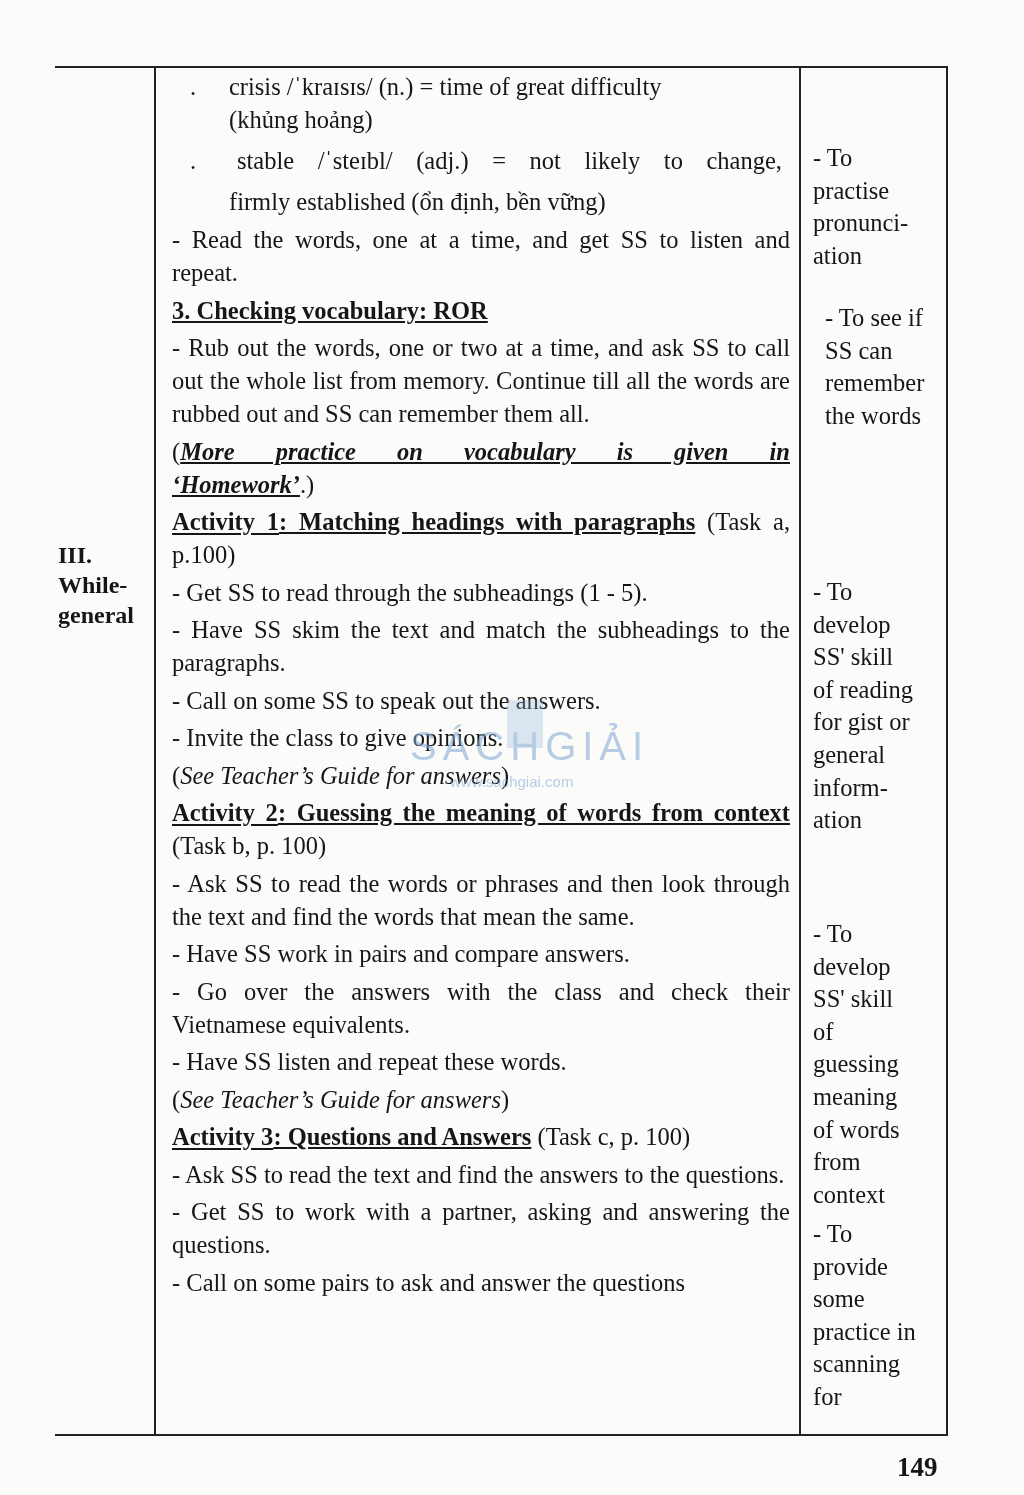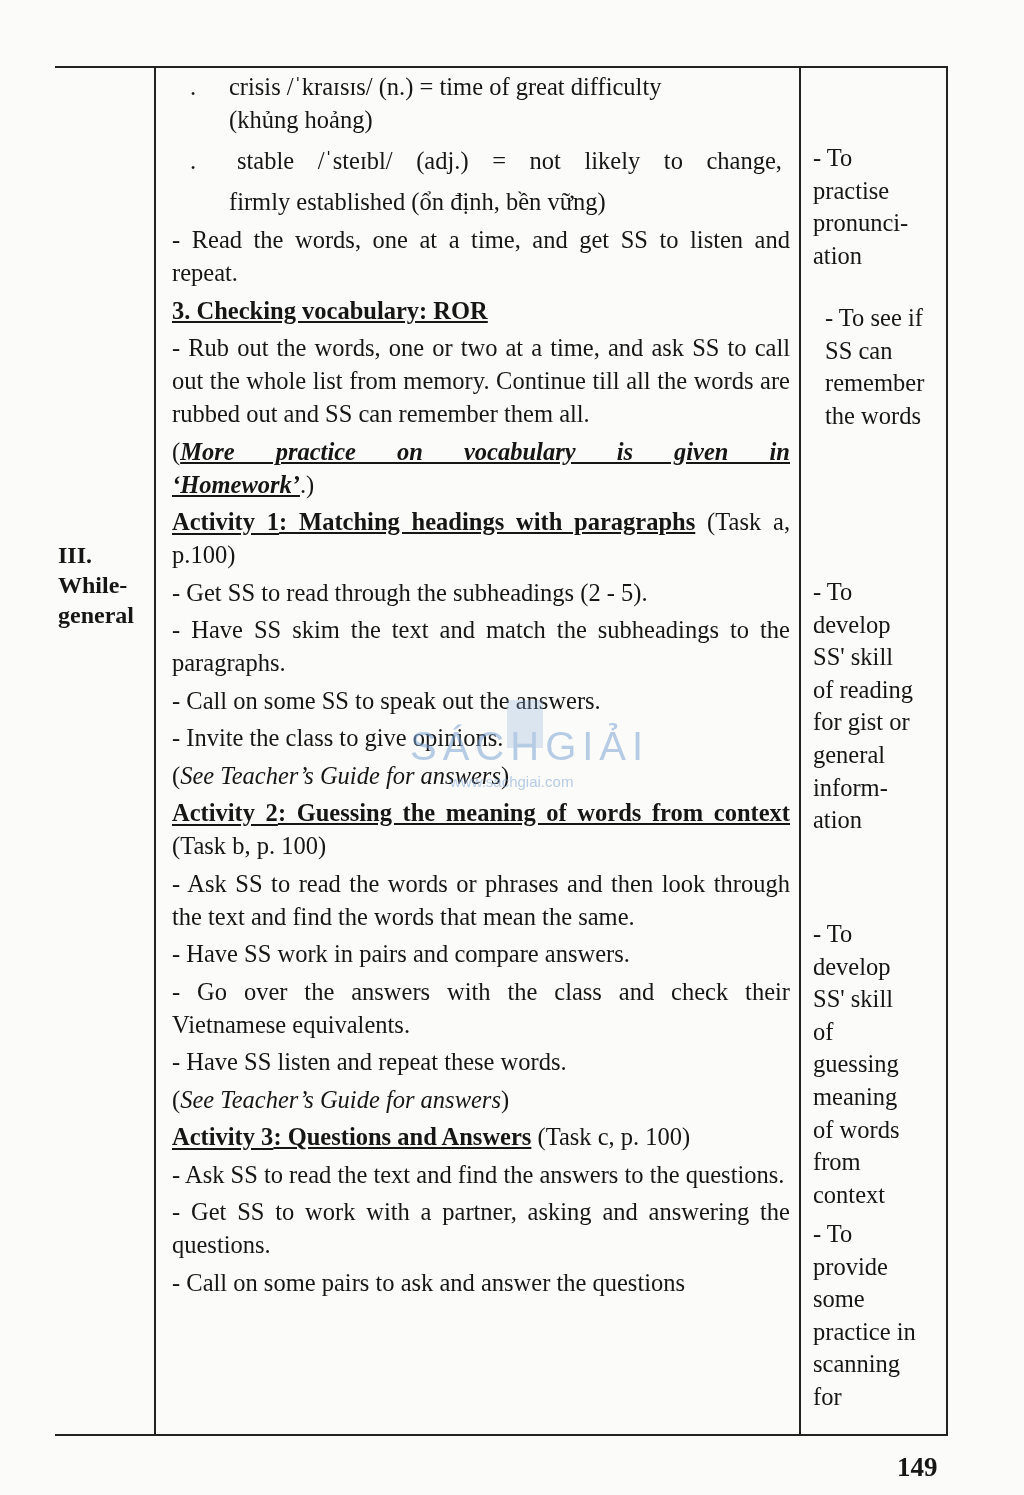--- a/index.html
+++ b/index.html
@@ -65,21 +65,21 @@
   <p class="p bold">3. Checking vocabulary:  ROR</p>
   <p class="p">- Rub out the words, one or two at a time, and ask SS to call out the whole list from memory. Continue till all the words are rubbed out and SS can remember them all.</p>
   <p class="p" style="word-spacing:22px;">
     <span>(</span><span class="bold ital">More practice on vocabulary is given in ‘Homework’</span><span>.)</span>
   </p>
 
   <p class="p">
     <span class="bold uline">Activity 1</span><span class="bold">:  Matching headings with paragraphs</span>
     <span>(Task a, p.100)</span>
   </p>
-  <p class="p">- Get SS to read through the subheadings (2 - 5).</p>
+  <p class="p">- Get SS to read through the subheadings (1 - 5).</p>
   <p class="p">- Have SS skim the text and match the subheadings to the paragraphs.</p>
   <p class="p">- Call on some SS to speak out the answers.</p>
   <p class="p">- Invite the class to give opinions.</p>
   <p class="p">
     <span>(</span><span class="ital">See Teacher’s Guide for answers</span><span>)</span>
   </p>
 
   <p class="p">
     <span class="bold uline">Activity 2</span><span class="bold">:  Guessing the meaning of words from context</span><span> (Task b, p. 100)</span>
   </p>

